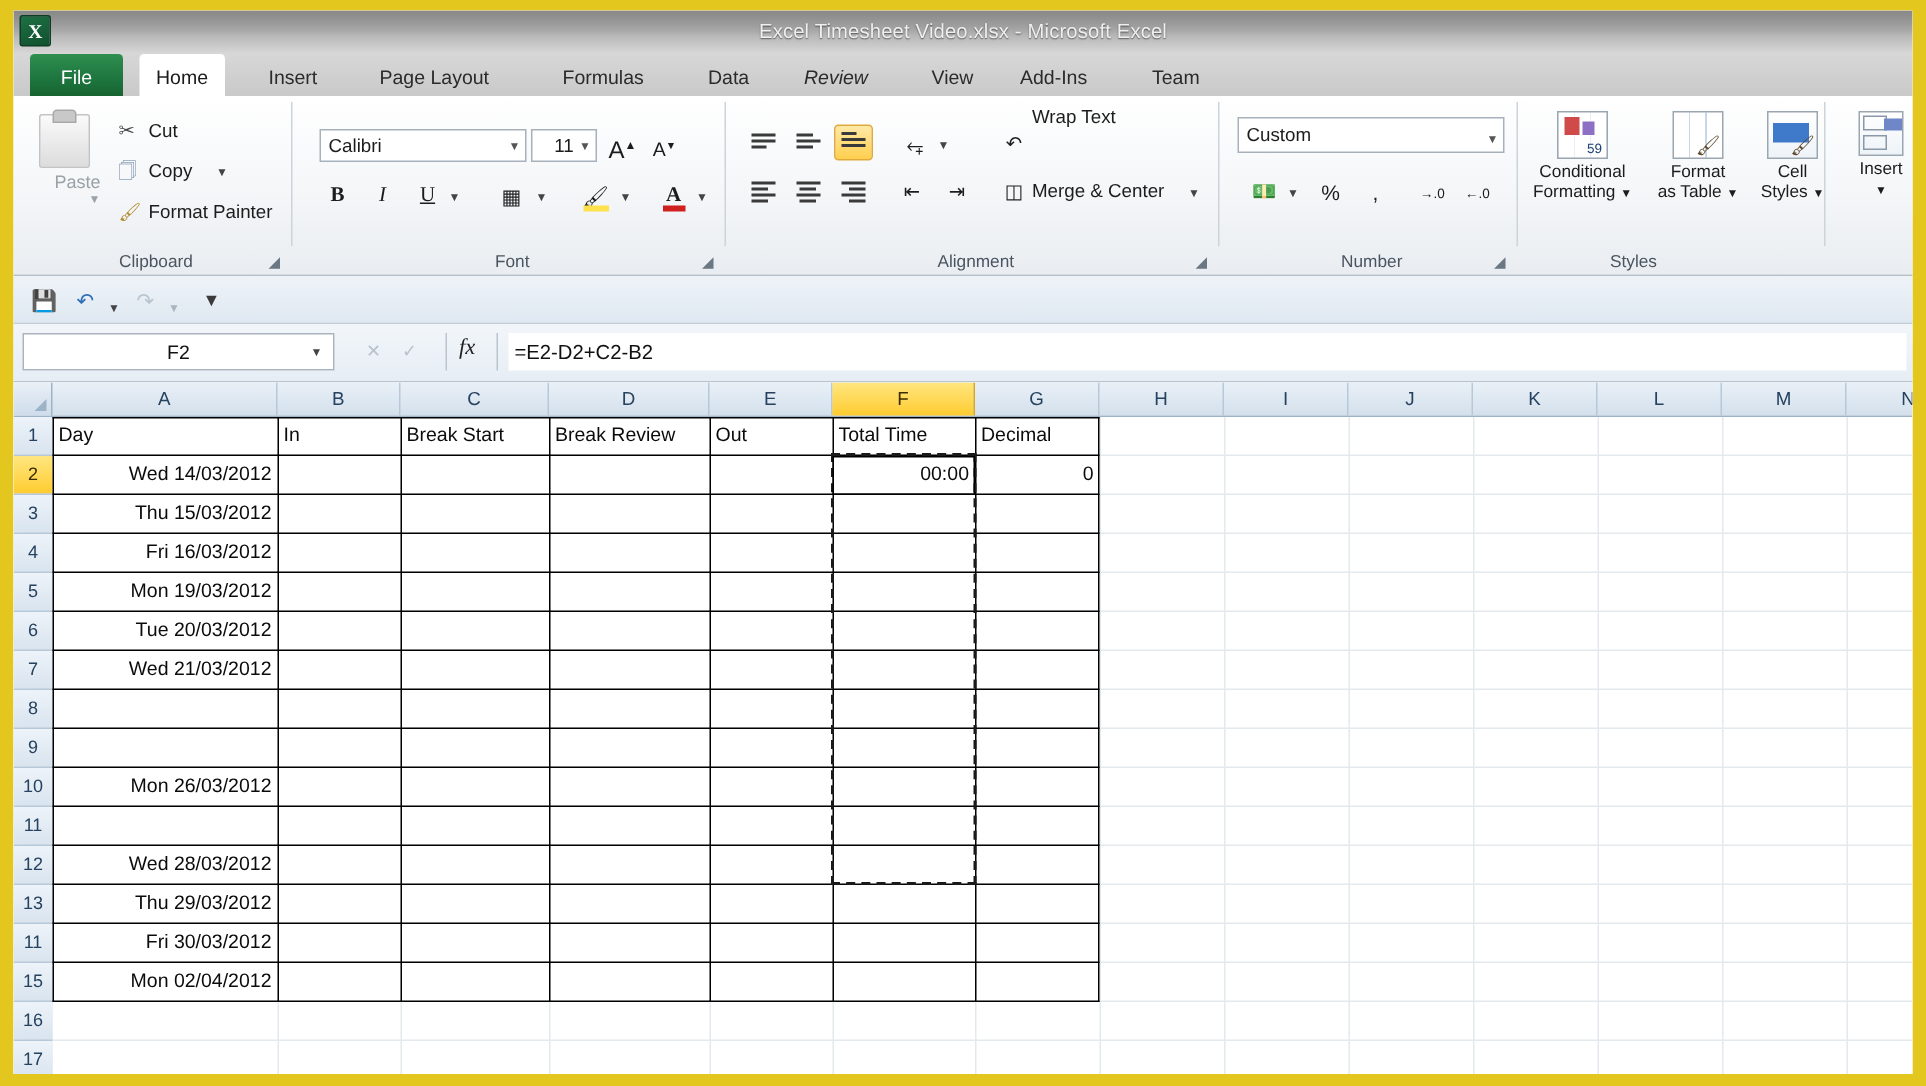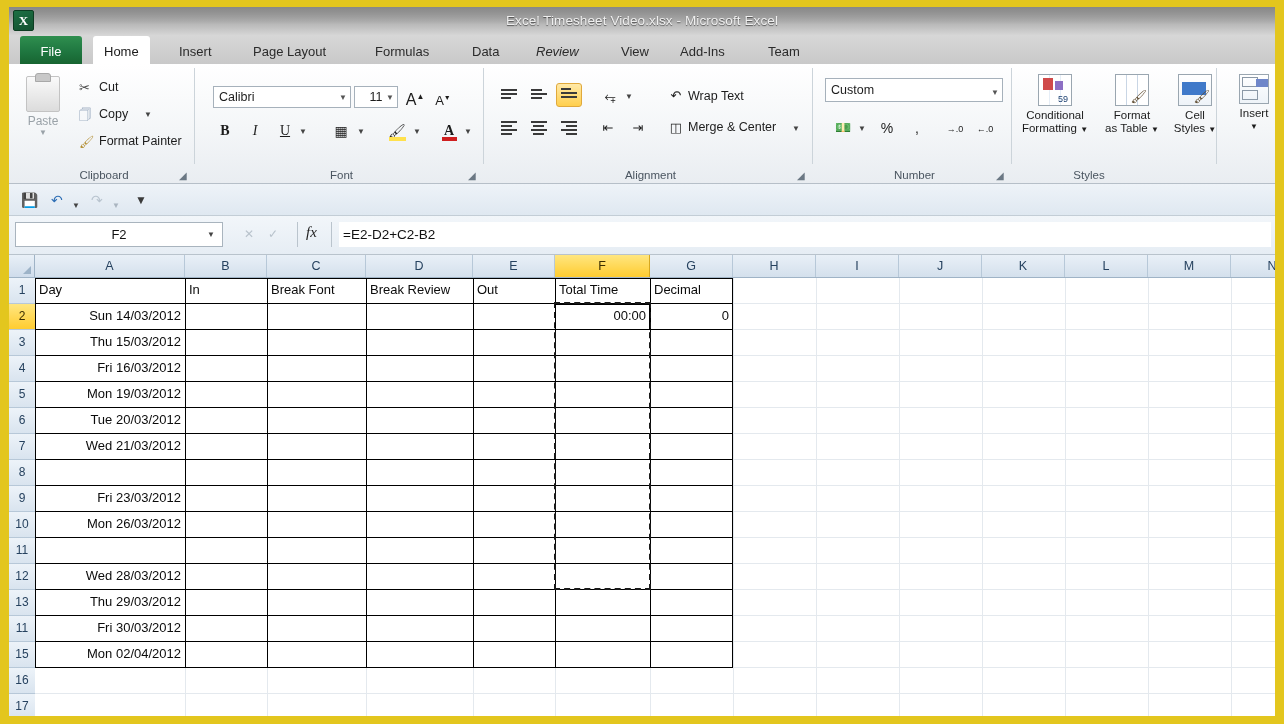--- a/index.html
+++ b/index.html
@@ -95,21 +95,21 @@
   .gdialog {
     position: absolute; bottom: 3px; right: 5px;
     width: 11px; height: 11px; font-size: 10px; color: #6b7884;
     line-height: 11px;
   }
 
   
   #grp-clipboard { left: 4px; width: 182px; }
   #paste-btn {
     position: absolute; left: 6px; top: 8px; width: 48px; height: 78px;
-    text-align: center;
+    text-align: right;
   }
   #paste-ico {
     width: 34px; height: 36px; margin: 4px auto 2px auto;
     background: linear-gradient(180deg,#fafafa,#dcdcdc);
     border: 1px solid #c3c3c3; border-radius: 2px;
   }
   #paste-ico .clip {
     width: 16px; height: 9px; margin: -4px auto 0 auto;
     background: #c8c8c8; border:1px solid #a8a8a8; border-radius: 3px 3px 0 0;
   }
@@ -409,21 +409,21 @@
               <i></i>
               <i style="width:11px; margin-left:5px;"></i>
               <i></i>
               <i style="width:11px; margin-left:5px;"></i>
             </span>
       </div>
       <div class="fbtn" style="left:108px; top:52px; font-size:13px;">⇤</div>
       <div class="fbtn" style="left:138px; top:52px; font-size:13px;">⇥</div>
 
       <div class="fbtn" style="left:176px; top:20px; font-size:13px;">↶</div>
-      <div class="atext" style="left:200px; top:22px;">Wrap Text</div>
+      <div class="atext" style="left:200px; top:4px;">Wrap Text</div>
 
       <div class="fbtn" style="left:176px; top:52px; font-size:13px;">◫</div>
       <div class="atext" style="left:200px; top:53px;">Merge &amp; Center</div>
       <div class="caretmini" style="left:304px; top:60px;">▼</div>
 
       <div class="glabel">Alignment</div>
       <div class="gdialog">◢</div>
       <div class="gsep"></div>
     </div>
 
@@ -573,34 +573,33 @@
           <div class="gline-h" style="top: 233px;"></div>
           <div class="gline-h" style="top: 259px;"></div>
           <div class="gline-h" style="top: 285px;"></div>
           <div class="gline-h" style="top: 311px;"></div>
           <div class="gline-h" style="top: 337px;"></div>
           <div class="gline-h" style="top: 363px;"></div>
           <div class="gline-h" style="top: 389px;"></div>
           <div class="gline-h" style="top: 415px;"></div>
           <div class="cell l" style="left: 0px; top: 0px; width: 150px; height: 26px; line-height: 24px;">Day</div>
           <div class="cell l" style="left: 150px; top: 0px; width: 82px; height: 26px; line-height: 24px;">In</div>
-          <div class="cell l" style="left: 232px; top: 0px; width: 99px; height: 26px; line-height: 24px;">Break Font</div>
+          <div class="cell l" style="left: 232px; top: 0px; width: 99px; height: 26px; line-height: 24px;">Break Start</div>
           <div class="cell l" style="left: 331px; top: 0px; width: 107px; height: 26px; line-height: 24px;">Break Review</div>
           <div class="cell l" style="left: 438px; top: 0px; width: 82px; height: 26px; line-height: 24px;">Out</div>
           <div class="cell l" style="left: 520px; top: 0px; width: 95px; height: 26px; line-height: 24px;">Total Time</div>
           <div class="cell l" style="left: 615px; top: 0px; width: 83px; height: 26px; line-height: 24px;">Decimal</div>
-          <div class="cell r" style="left: 0px; top: 26px; width: 150px; height: 26px; line-height: 24px;">Sun 14/03/2012</div>
+          <div class="cell r" style="left: 0px; top: 26px; width: 150px; height: 26px; line-height: 24px;">Wed 14/03/2012</div>
           <div class="cell r" style="left: 520px; top: 26px; width: 95px; height: 26px; line-height: 24px;">00:00</div>
           <div class="cell r" style="left: 615px; top: 26px; width: 83px; height: 26px; line-height: 24px;">0</div>
           <div class="cell r" style="left: 0px; top: 52px; width: 150px; height: 26px; line-height: 24px;">Thu 15/03/2012</div>
           <div class="cell r" style="left: 0px; top: 78px; width: 150px; height: 26px; line-height: 24px;">Fri 16/03/2012</div>
           <div class="cell r" style="left: 0px; top: 104px; width: 150px; height: 26px; line-height: 24px;">Mon 19/03/2012</div>
           <div class="cell r" style="left: 0px; top: 130px; width: 150px; height: 26px; line-height: 24px;">Tue 20/03/2012</div>
           <div class="cell r" style="left: 0px; top: 156px; width: 150px; height: 26px; line-height: 24px;">Wed 21/03/2012</div>
-          <div class="cell r" style="left: 0px; top: 208px; width: 150px; height: 26px; line-height: 24px;">Fri 23/03/2012</div>
           <div class="cell r" style="left: 0px; top: 234px; width: 150px; height: 26px; line-height: 24px;">Mon 26/03/2012</div>
           <div class="cell r" style="left: 0px; top: 286px; width: 150px; height: 26px; line-height: 24px;">Wed 28/03/2012</div>
           <div class="cell r" style="left: 0px; top: 312px; width: 150px; height: 26px; line-height: 24px;">Thu 29/03/2012</div>
           <div class="cell r" style="left: 0px; top: 338px; width: 150px; height: 26px; line-height: 24px;">Fri 30/03/2012</div>
           <div class="cell r" style="left: 0px; top: 364px; width: 150px; height: 26px; line-height: 24px;">Mon 02/04/2012</div>
           <div class="tbl-h" style="left: 0px; width: 698px; top: 0px;"></div>
           <div class="tbl-h" style="left: 0px; width: 698px; top: 25px;"></div>
           <div class="tbl-h" style="left: 0px; width: 698px; top: 51px;"></div>
           <div class="tbl-h" style="left: 0px; width: 698px; top: 77px;"></div>
           <div class="tbl-h" style="left: 0px; width: 698px; top: 103px;"></div>

